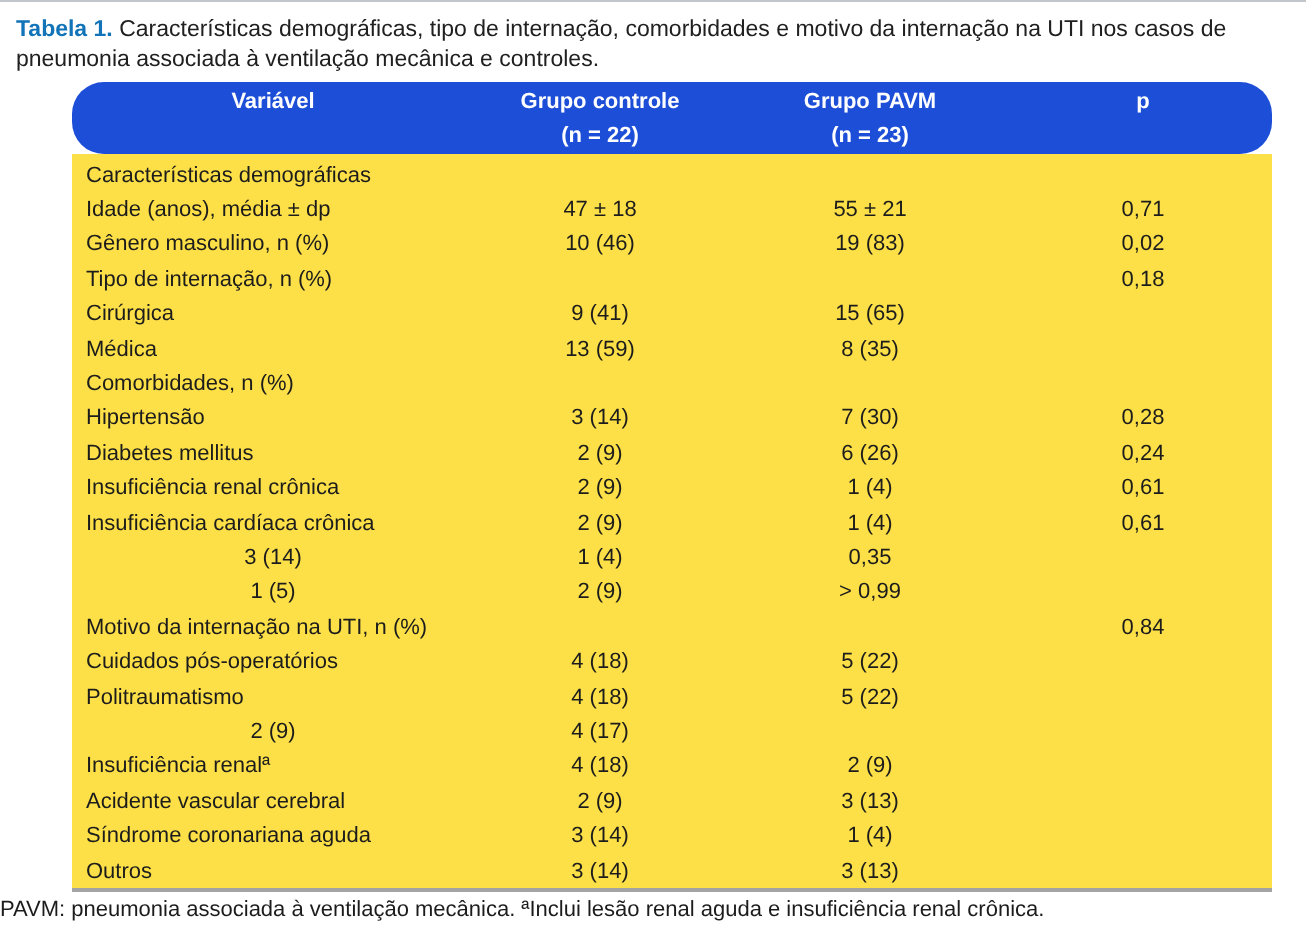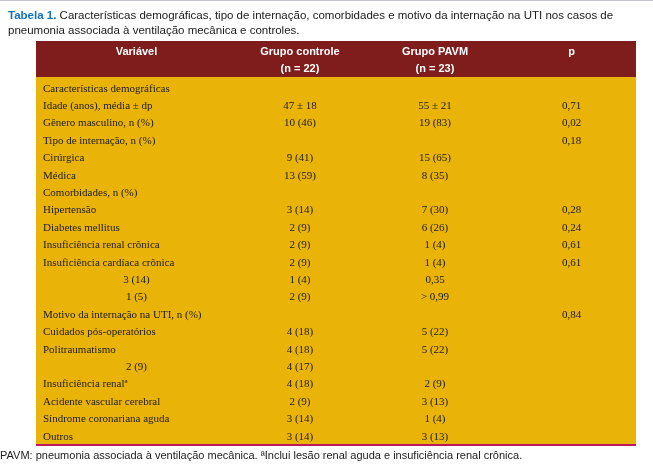--- a/index.html
+++ b/index.html
@@ -13,34 +13,34 @@
     border-top: 1px solid #c2c6ca;
     box-sizing: border-box;
   }
   .title {
     position: absolute; top: 7px; left: 8px; right: 5px;
     font-size: 11.5px; line-height: 15px; color: #202020;
   }
   .title-label { color: #1173b8; font-weight: bold; }
   .thead {
     position: absolute; top: 40px; left: 36px; width: 600px; height: 36px;
-    background: #7f1d1d; color: #ffffff; font-weight: bold; font-size: 11px;
+    background: #1d4ed8; color: #ffffff; font-weight: bold; font-size: 11px;
     display: grid;
     grid-template-columns: 33.5% 21% 24% 21.5%;
     grid-template-rows: 19px 15px;
     align-items: center;
+    border-radius: 16px;
   }
   .thead .hcell { text-align: center; }
   .tbody {
     position: absolute; top: 76px; left: 36px; width: 600px;
-    background: #eab308;
-    border-bottom: 2px solid #be185d;
+    background: #fde047;
+    border-bottom: 2px solid #a3a3a3;
     padding-top: 2px;
     box-sizing: content-box;
-    font-family: Liberation Serif, serif;
   }
   .trow {
     display: grid;
     grid-template-columns: 33.5% 21% 24% 21.5%;
     height: 17.4px;
     align-items: center;
     font-size: 11px;
   }
   .cell.label { text-align: left; padding-left: 7px; white-space: nowrap; }
   .cell.label.indent { }

